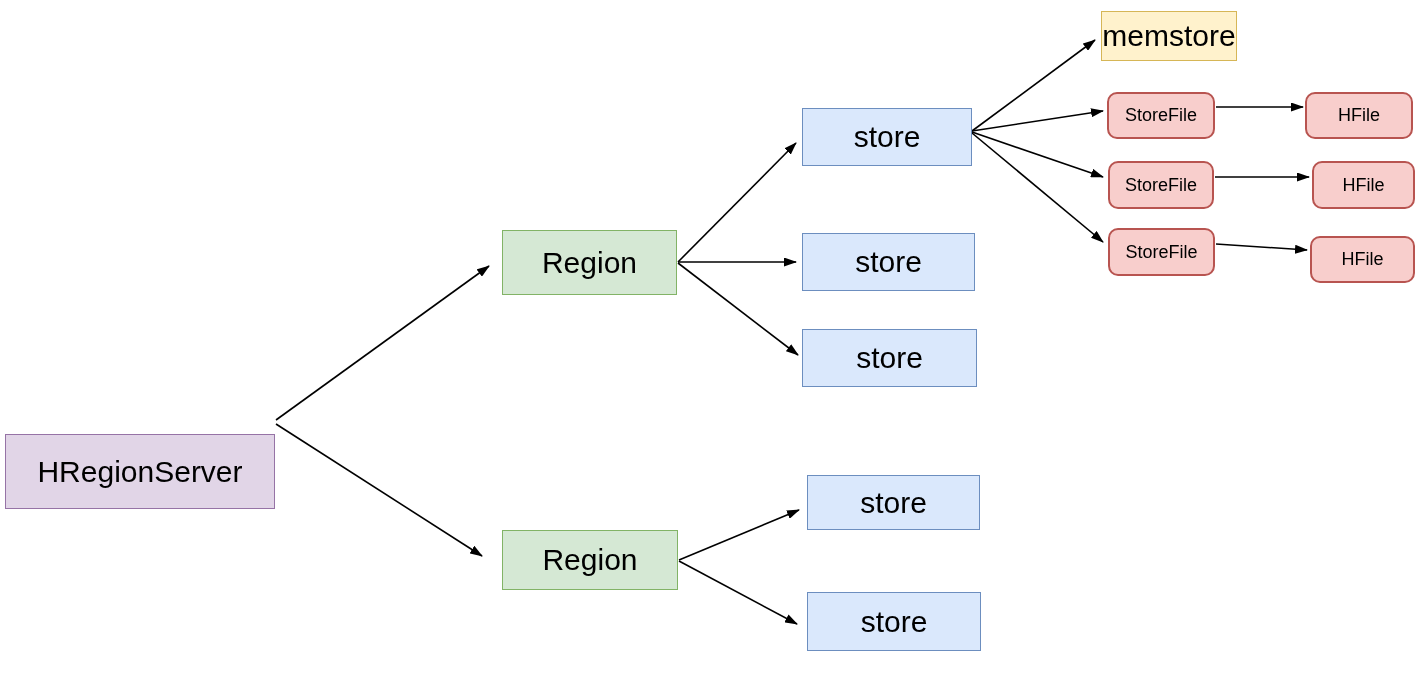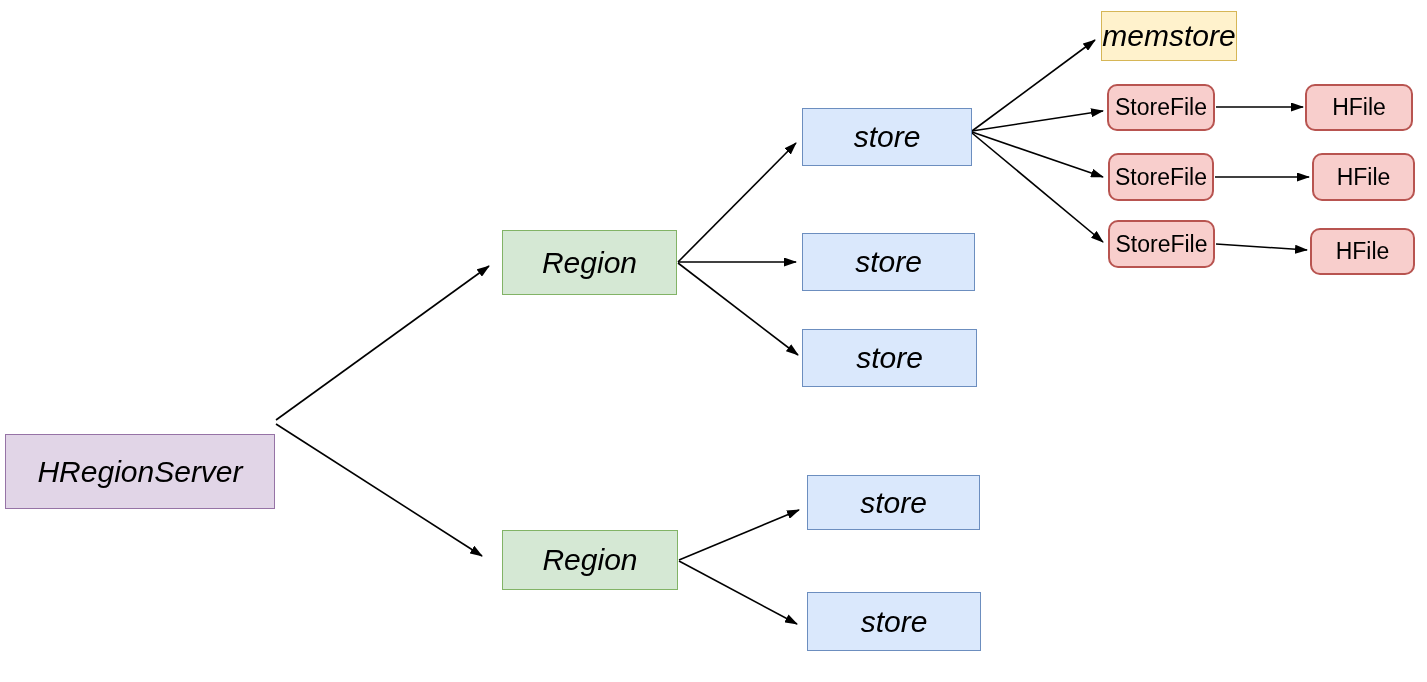--- a/index.html
+++ b/index.html
@@ -27,22 +27,22 @@
     position: absolute;
     box-sizing: border-box;
     display: flex;
     align-items: center;
     justify-content: center;
     border: 1px solid #000;
     color: #000000;
     white-space: nowrap;
     overflow: hidden;
   }
-  .node.big   { font-size: 30px; font-style: italic; }
-  .node.small { font-size: 23px; border-radius: 10px; border-width: 2px; }
+  .node.big   { font-size: 30px; }
+  .node.small { font-size: 18px; border-radius: 10px; border-width: 2px; margin-top: 8px; }
 
   
   #n-hregionserver { left: 5px;    top: 386px; width: 270px; height: 75px; }
   #n-region-1      { left: 502px;  top: 230px; width: 175px; height: 65px; }
   #n-region-2      { left: 502px;  top: 530px; width: 176px; height: 60px; }
   #n-store-1       { left: 802px;  top: 108px; width: 170px; height: 58px; }
   #n-store-2       { left: 802px;  top: 233px; width: 173px; height: 58px; }
   #n-store-3       { left: 802px;  top: 329px; width: 175px; height: 58px; }
   #n-store-4       { left: 807px;  top: 475px; width: 173px; height: 55px; }
   #n-store-5       { left: 807px;  top: 592px; width: 174px; height: 59px; }

